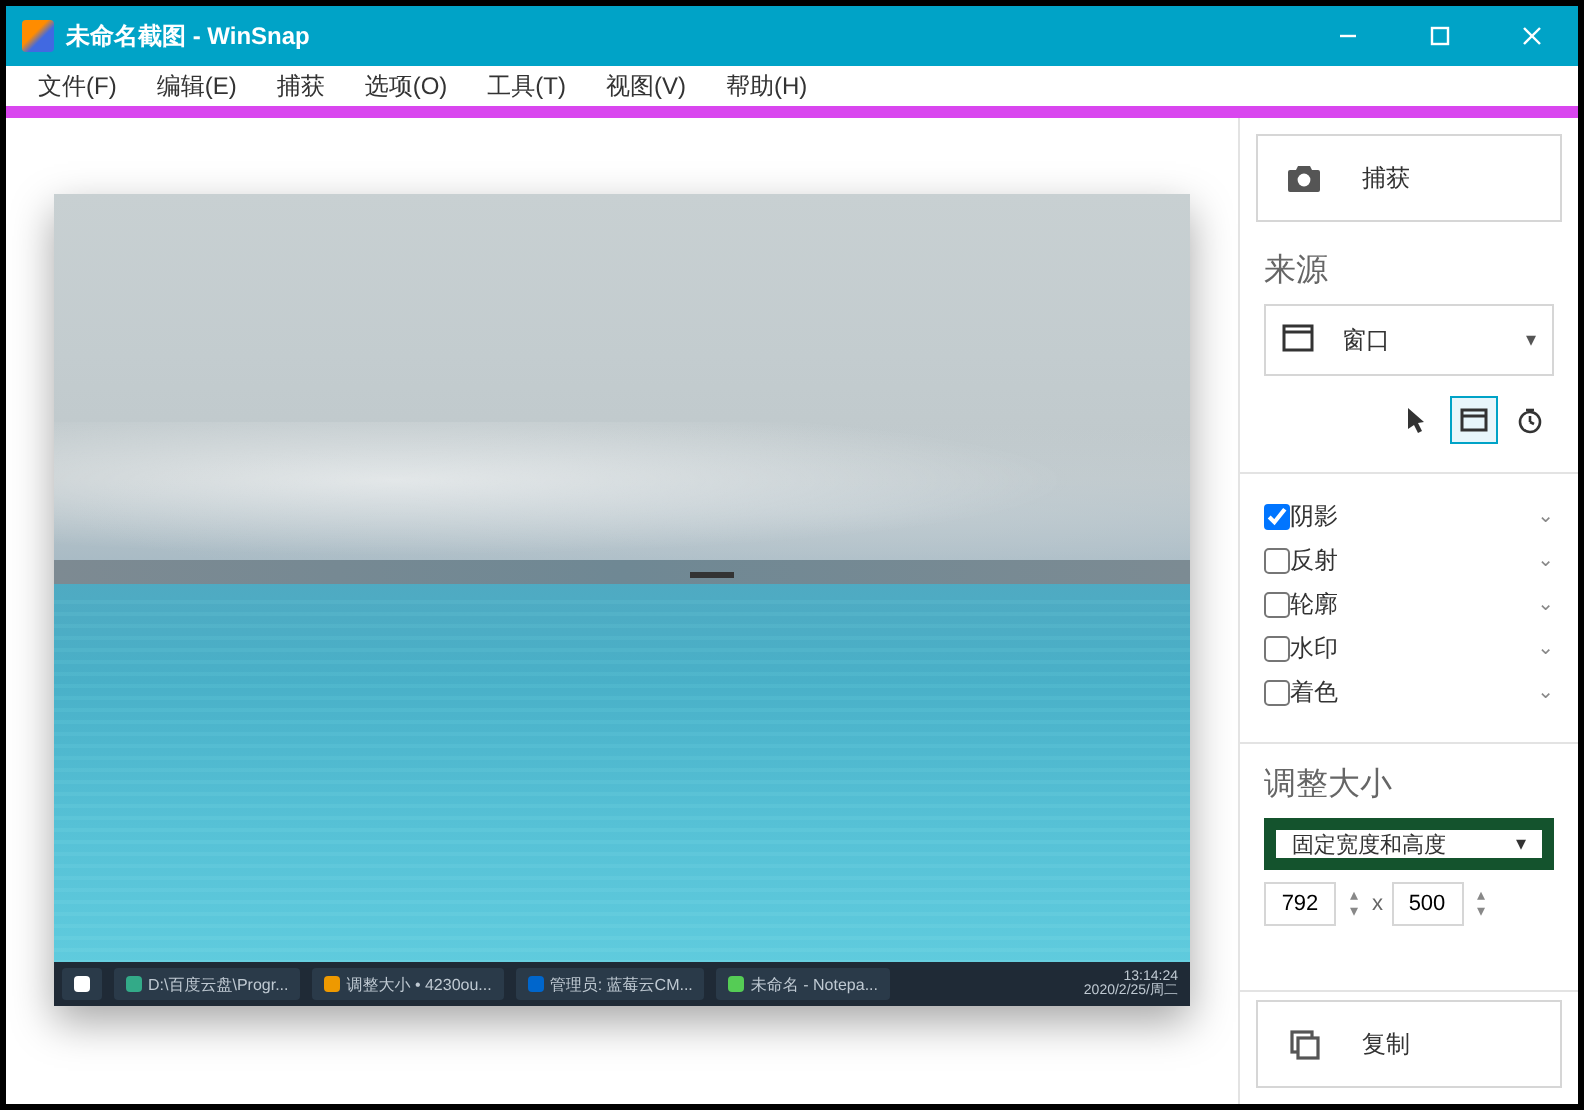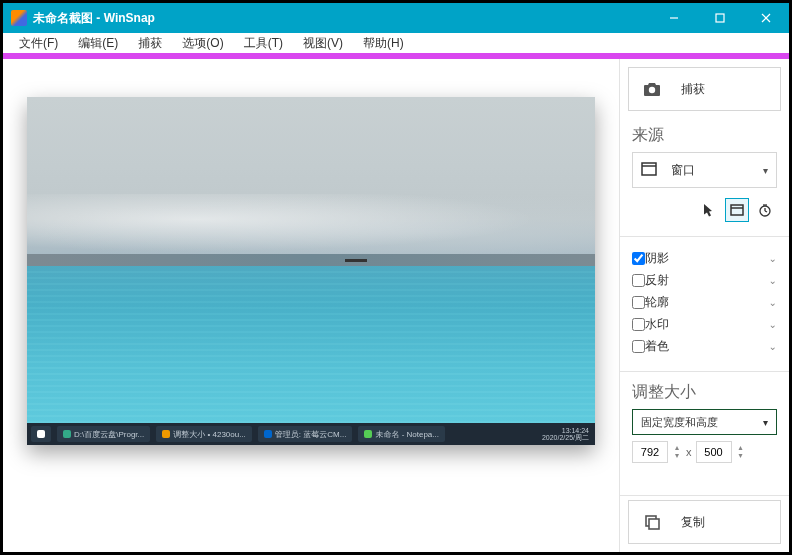--- a/index.html
+++ b/index.html
@@ -8,21 +8,21 @@
 .titlebar { background: #00a3c7; color: #fff; height: 30px; display: flex; align-items: center; padding-left: 8px; font-size: 12px; }
 .titlebar .icon { width: 16px; height: 16px; margin-right: 6px; background: linear-gradient(135deg,#ff8c00 40%,#4169e1 60%); border-radius: 2px; }
 .titlebar .title { flex: 1; font-weight: bold; }
 .winbtns { display: flex; height: 100%; }
 .winbtn { width: 46px; display: flex; align-items: center; justify-content: center; cursor: pointer; font-size: 14px; }
 .winbtn svg { stroke: #fff; fill: none; }
 .menubar { height: 26px; background: #fff; border-bottom: 6px solid #d946ef; display: flex; align-items: center; padding: 0 6px; font-size: 12px; color: #333; }
 .menuitm { padding: 4px 10px; cursor: pointer; }
 .body { flex: 1; display: flex; }
 .canvas-area { flex: 1; background: #fff; padding: 38px 24px; display: flex; align-items: flex-start; justify-content: center; overflow: hidden; }
-.shot { width: 576px; height: 348px; box-shadow: 0 8px 20px rgba(0,0,0,.35); position: relative; background: linear-gradient(to bottom,#c8d0d2 0%,#c3cccf 20%,#bfc8cb 35%,#a9bbc5 45%,#4faac2 48%,#49b0c8 60%,#56c1d6 78%,#62cee0 100%); overflow: hidden; }
+.shot { width: 576px; height: 406px; box-shadow: 0 8px 20px rgba(0,0,0,.35); position: relative; background: linear-gradient(to bottom,#c8d0d2 0%,#c3cccf 20%,#bfc8cb 35%,#a9bbc5 45%,#4faac2 48%,#49b0c8 60%,#56c1d6 78%,#62cee0 100%); overflow: hidden; }
 .cloud-band { position:absolute; left:0; right:0; top:28%; height:18%; background: radial-gradient(ellipse at 30% 40%, rgba(255,255,255,.55), transparent 60%), radial-gradient(ellipse at 70% 60%, rgba(200,210,215,.6), transparent 70%); }
 .horizon { position:absolute; left:0; right:0; top:45%; height:12px; background: linear-gradient(to right,#7d8a92,#6f8894,#7c8b93); }
 .boat { position:absolute; top:46.5%; left:56%; width:22px; height:3px; background:#333; }
 .waterlines { position:absolute; left:0; right:0; top:50%; bottom:22px; background: repeating-linear-gradient(180deg, rgba(255,255,255,.08) 0 2px, transparent 2px 6px); mix-blend-mode: overlay; }
 .taskbar { position:absolute; left:0; right:0; bottom:0; height:22px; background:#1f2a36; display:flex; align-items:center; color:#bfc9d2; font-size:8px; padding:0 4px; gap:6px; }
 .tbtn { background:#2a3a49; padding:1px 6px; border-radius:2px; display:flex; align-items:center; gap:3px; height:16px; }
 .tbtn .dot { width:8px; height:8px; border-radius:2px; }
 .tspace { flex:1; }
 .clock { text-align:right; line-height:1; font-size:7px; padding-right:2px; }
 .sidepanel { width: 170px; border-left: 1px solid #e3e3e3; background: #fff; display: flex; flex-direction: column; font-size: 12px; color: #333; }
@@ -31,21 +31,21 @@
 .section { padding: 6px 12px 10px; }
 .sectitle { font-size: 16px; color: #666; margin-bottom: 6px; }
 .srcrow { border:1px solid #d6d6d6; height:36px; display:flex; align-items:center; padding:0 8px; gap:14px; cursor:pointer; }
 .srcrow .chev { margin-left:auto; font-size:10px; color:#555; }
 .iconrow { display:flex; justify-content:flex-end; gap:4px; margin-top:10px; }
 .iconrow .ibtn { width:24px; height:24px; border:1px solid transparent; display:flex; align-items:center; justify-content:center; cursor:pointer; }
 .iconrow .ibtn.sel { border-color:#00a3c7; background:#e8f6fb; }
 .fxrow { display:flex; align-items:center; height:22px; gap:0; cursor:pointer; }
 .fxrow input { width:13px; height:13px; }
 .fxrow .expand { margin-left:auto; color:#888; font-size:10px; }
-.sizecombo { border:1px solid #14532d; height:26px; display:flex; align-items:center; padding:0 8px; font-size:11px; margin-bottom:6px; }
+.sizecombo { border:6px solid #14532d; height:26px; display:flex; align-items:center; padding:0 8px; font-size:11px; margin-bottom:6px; }
 .sizecombo .chev { margin-left:auto; font-size:10px; }
 .dims { display:flex; align-items:center; gap:4px; }
 .dims input { width:36px; height:22px; border:1px solid #d6d6d6; text-align:center; font-size:11px; }
 .dims .spin { width:10px; font-size:8px; color:#888; text-align:center; line-height:1; }
 .dims .x { font-size:11px; color:#666; }
 .hr { height:1px; background:#e3e3e3; margin:4px 0; }
 </style>
 </head>
 <body>
 

